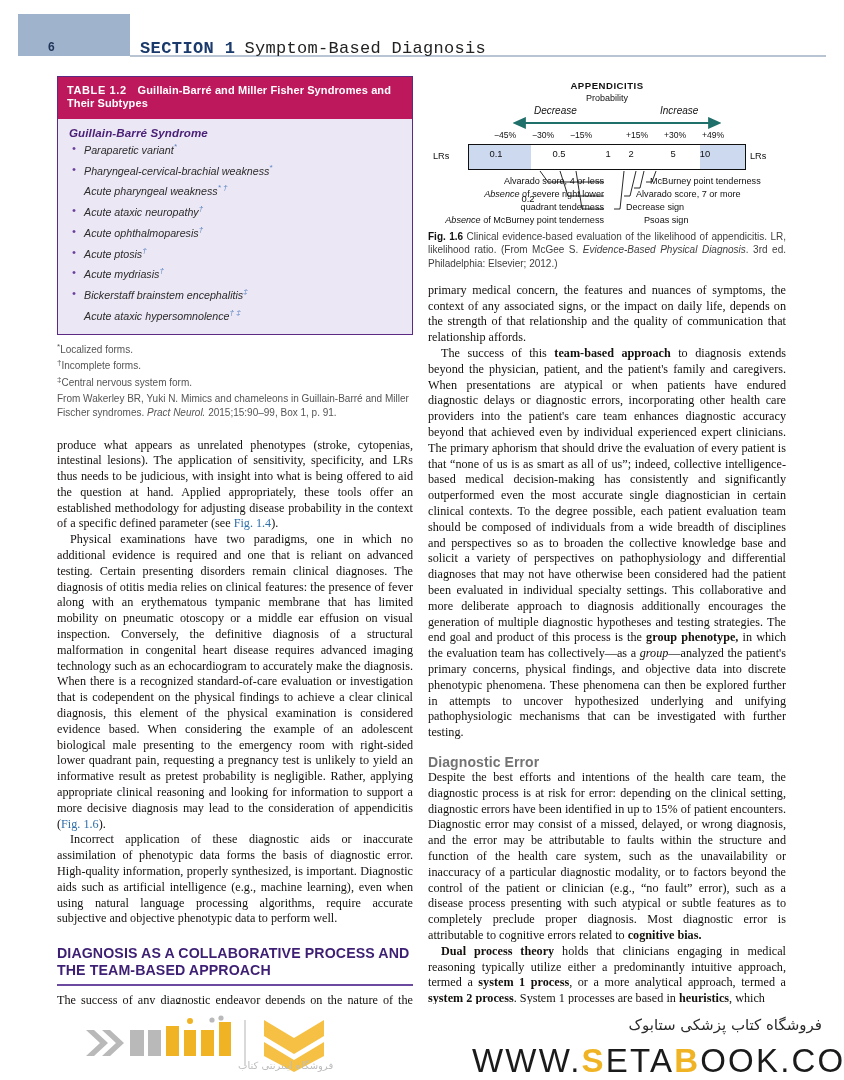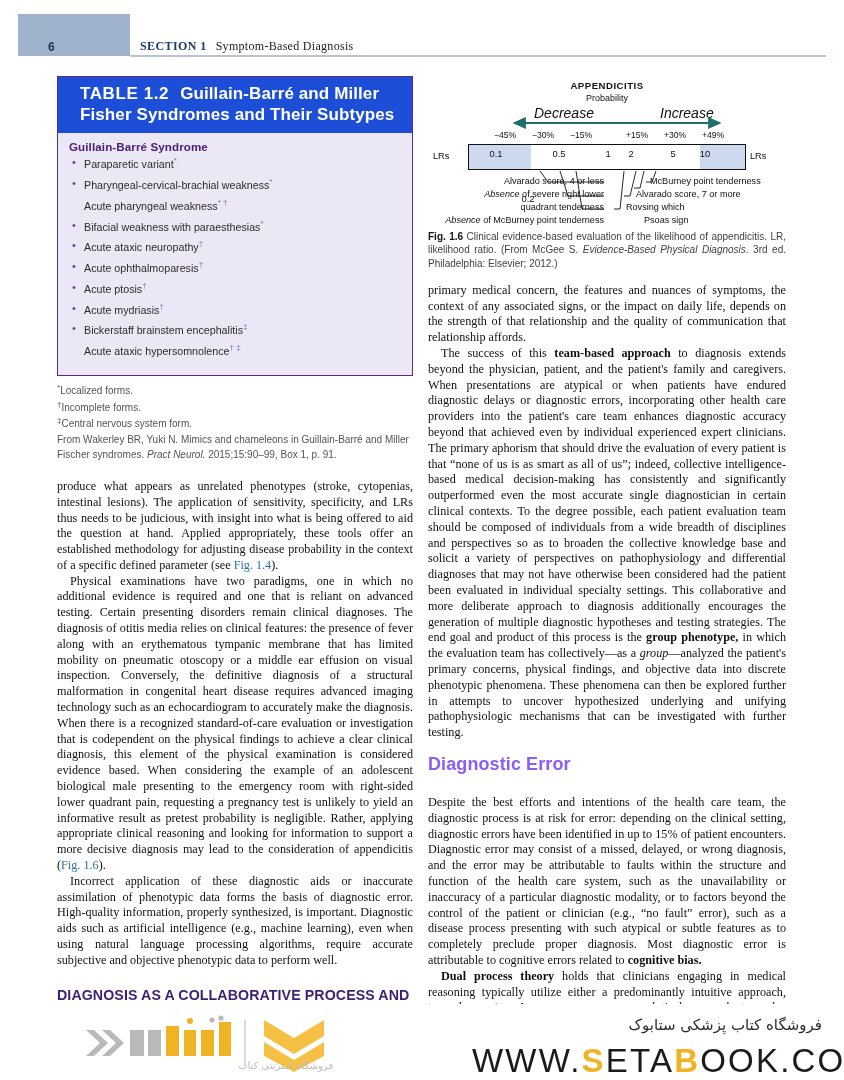--- a/index.html
+++ b/index.html
@@ -35,48 +35,48 @@
     position:absolute;left:48px;top:26px;
     font-family:"Liberation Sans", sans-serif;
     font-size:12px;font-weight:700;color:#1f3458;
   }
   .runhead-rule{
     position:absolute;left:130px;top:41px;width:696px;height:2px;
     background:#b9c4d2;
   }
   .runhead-text{
     position:absolute;left:140px;top:25px;
-    font-family:Liberation Serif, serif;
-    font-size:12px;letter-spacing:.2px;white-space:nowrap;
+    font-family:Liberation Mono, monospace;
+    font-size:17px;letter-spacing:.2px;white-space:nowrap;
   }
   .runhead-text .sec{font-weight:700;color:#1a3a6b;letter-spacing:.4px;}
   .runhead-text .ttl{color:#222;margin-left:9px;letter-spacing:.3px;}
 
   
   .col-left{position:absolute;left:57px;top:76px;width:356px;}
   .col-right{position:absolute;left:428px;top:76px;width:358px;}
 
   
   .tbl{
     border:1.4px solid #5d2a83;
     background:#ece7f4;
     width:356px;
     box-sizing:border-box;
   }
   .tbl-head{
-    background:#1d4ed8;
+    background:#be185d;
     color:#fff;
-    padding:7px 9px 8px 22px;
-    font-family:"Liberation Sans", sans-serif;
-    font-size:17px;font-weight:700;line-height:1.22;
+    padding:7px 9px 8px 9px;
+    font-family:"Liberation Sans", sans-serif;
+    font-size:11px;font-weight:700;line-height:1.22;
     letter-spacing:.1px;
   }
   .tbl-head .tnum{letter-spacing:.6px;font-weight:700;}
   .tbl-head .ttitle{margin-left:11px;}
-  .tbl-body{padding:7px 10px 11px 11px;}
+  .tbl-body{padding:7px 10px 5px 11px;font-style:italic;}
   .grp{
     font-family:"Liberation Sans", sans-serif;
     font-weight:700;font-size:11.6px;color:#4b2178;
     margin:0 0 3px 0;letter-spacing:.1px;
   }
   .grp.second{margin-top:9px;}
   ul.items{list-style:none;margin:0;padding:0;}
   ul.items li{
     font-family:"Liberation Sans", sans-serif;
     font-size:10.7px;color:#2c2c2c;
@@ -123,40 +123,40 @@
     font-size:14.2px;font-weight:700;color:#3d1f73;
     line-height:1.2;letter-spacing:.1px;
     margin:18px 0 0 0;
     text-transform:uppercase;
   }
   .sec-rule{
     height:1.6px;background:#6b4aa0;margin:5px 0 7px 0;width:100%;
   }
   h3.sub-head{
     font-family:"Liberation Sans", sans-serif;
-    font-size:18px;font-weight:700;color:#8b5cf6;
-    margin:13px 0 20px 0;letter-spacing:.1px;
+    font-size:14px;font-weight:700;color:#737373;
+    margin:13px 0 0 0;letter-spacing:.1px;
   }
 
   
   .figwrap{width:358px;}
   .fig{position:relative;width:358px;height:152px;}
   .fig-title{
     position:absolute;left:0;top:4px;width:358px;text-align:center;
     font-family:"Liberation Sans", sans-serif;
     font-size:9.6px;font-weight:700;letter-spacing:.5px;color:#111;
   }
   .fig-sub{
     position:absolute;left:0;top:17px;width:358px;text-align:center;
     font-family:"Liberation Sans", sans-serif;font-size:9px;color:#111;
   }
   .dir-lab{
     position:absolute;top:29px;
     font-family:"Liberation Sans", sans-serif;
-    font-size:14px;font-style:italic;color:#111;
+    font-size:10px;font-style:italic;color:#111;
   }
   .dir-dec{left:106px;}
   .dir-inc{left:232px;}
   .pct{
     position:absolute;top:54px;
     font-family:"Liberation Sans", sans-serif;
     font-size:8.6px;color:#111;
   }
   .scale-band{
     position:absolute;left:40px;top:68px;width:278px;height:26px;
@@ -232,21 +232,20 @@
         <div class="tbl-head">
           <span class="tnum">TABLE 1.2</span><span class="ttitle">Guillain-Barré and Miller Fisher Syndromes and Their Subtypes</span>
         </div>
         <div class="tbl-body">
 
           <div class="grp">Guillain-Barré Syndrome</div>
           <ul class="items">
             <li class="bullet"><span>Paraparetic variant</span><sup>*</sup></li>
             <li class="bullet"><span>Pharyngeal-cervical-brachial weakness</span><sup>*</sup></li>
             <li><span>Acute pharyngeal weakness</span><sup>* †</sup></li>
-            <li class="bullet"><span>Bifacial weakness with paraesthesias</span><sup>*</sup></li>
           </ul>
 
           <ul class="items">
             <li class="bullet"><span>Acute ataxic neuropathy</span><sup>†</sup></li>
             <li class="bullet"><span>Acute ophthalmoparesis</span><sup>†</sup></li>
             <li class="bullet"><span>Acute ptosis</span><sup>†</sup></li>
             <li class="bullet"><span>Acute mydriasis</span><sup>†</sup></li>
             <li class="bullet"><span>Bickerstaff brainstem encephalitis</span><sup>‡</sup></li>
             <li><span>Acute ataxic hypersomnolence</span><sup>† ‡</sup></li>
           </ul>
@@ -357,21 +356,21 @@
           <div class="tickval" style="left:245px;">5</div>
           <div class="tickval" style="left:277px;">10</div>
 
           <div class="ann r" style="left:0;top:100px;width:176px;"><span>Alvarado score, 4 or less</span></div>
           <div class="ann r" style="left:0;top:113px;width:176px;"><i>Absence</i><span> of severe right lower</span></div>
           <div class="ann r" style="left:0;top:126px;width:176px;"><span>quadrant tenderness</span></div>
           <div class="ann r" style="left:0;top:139px;width:176px;"><i>Absence</i><span> of McBurney point tenderness</span></div>
 
           <div class="ann" style="left:222px;top:100px;">McBurney point tenderness</div>
           <div class="ann" style="left:208px;top:113px;">Alvarado score, 7 or more</div>
-          <div class="ann" style="left:198px;top:126px;">Rovsing which</div>
+          <div class="ann" style="left:198px;top:126px;">Decrease sign</div>
           <div class="ann" style="left:184px;top:139px;padding-left:32px;">Psoas sign</div>
         </div>
 
         <div class="fig-cap">
           <span class="fb">Fig. 1.6</span><span> Clinical evidence-based evaluation of the likelihood of appendicitis. LR, likelihood ratio. (From McGee S. </span><i>Evidence-Based Physical Diagnosis</i><span>. 3rd ed. Philadelphia: Elsevier; 2012.)</span>
         </div>
       </div>
 
       <div class="prose" style="margin-top:13px;">
         <p>primary medical concern, the features and nuances of symptoms, the context of any associated signs, or the impact on daily life, depends on the strength of that relationship and the quality of communication that relationship affords.</p>

